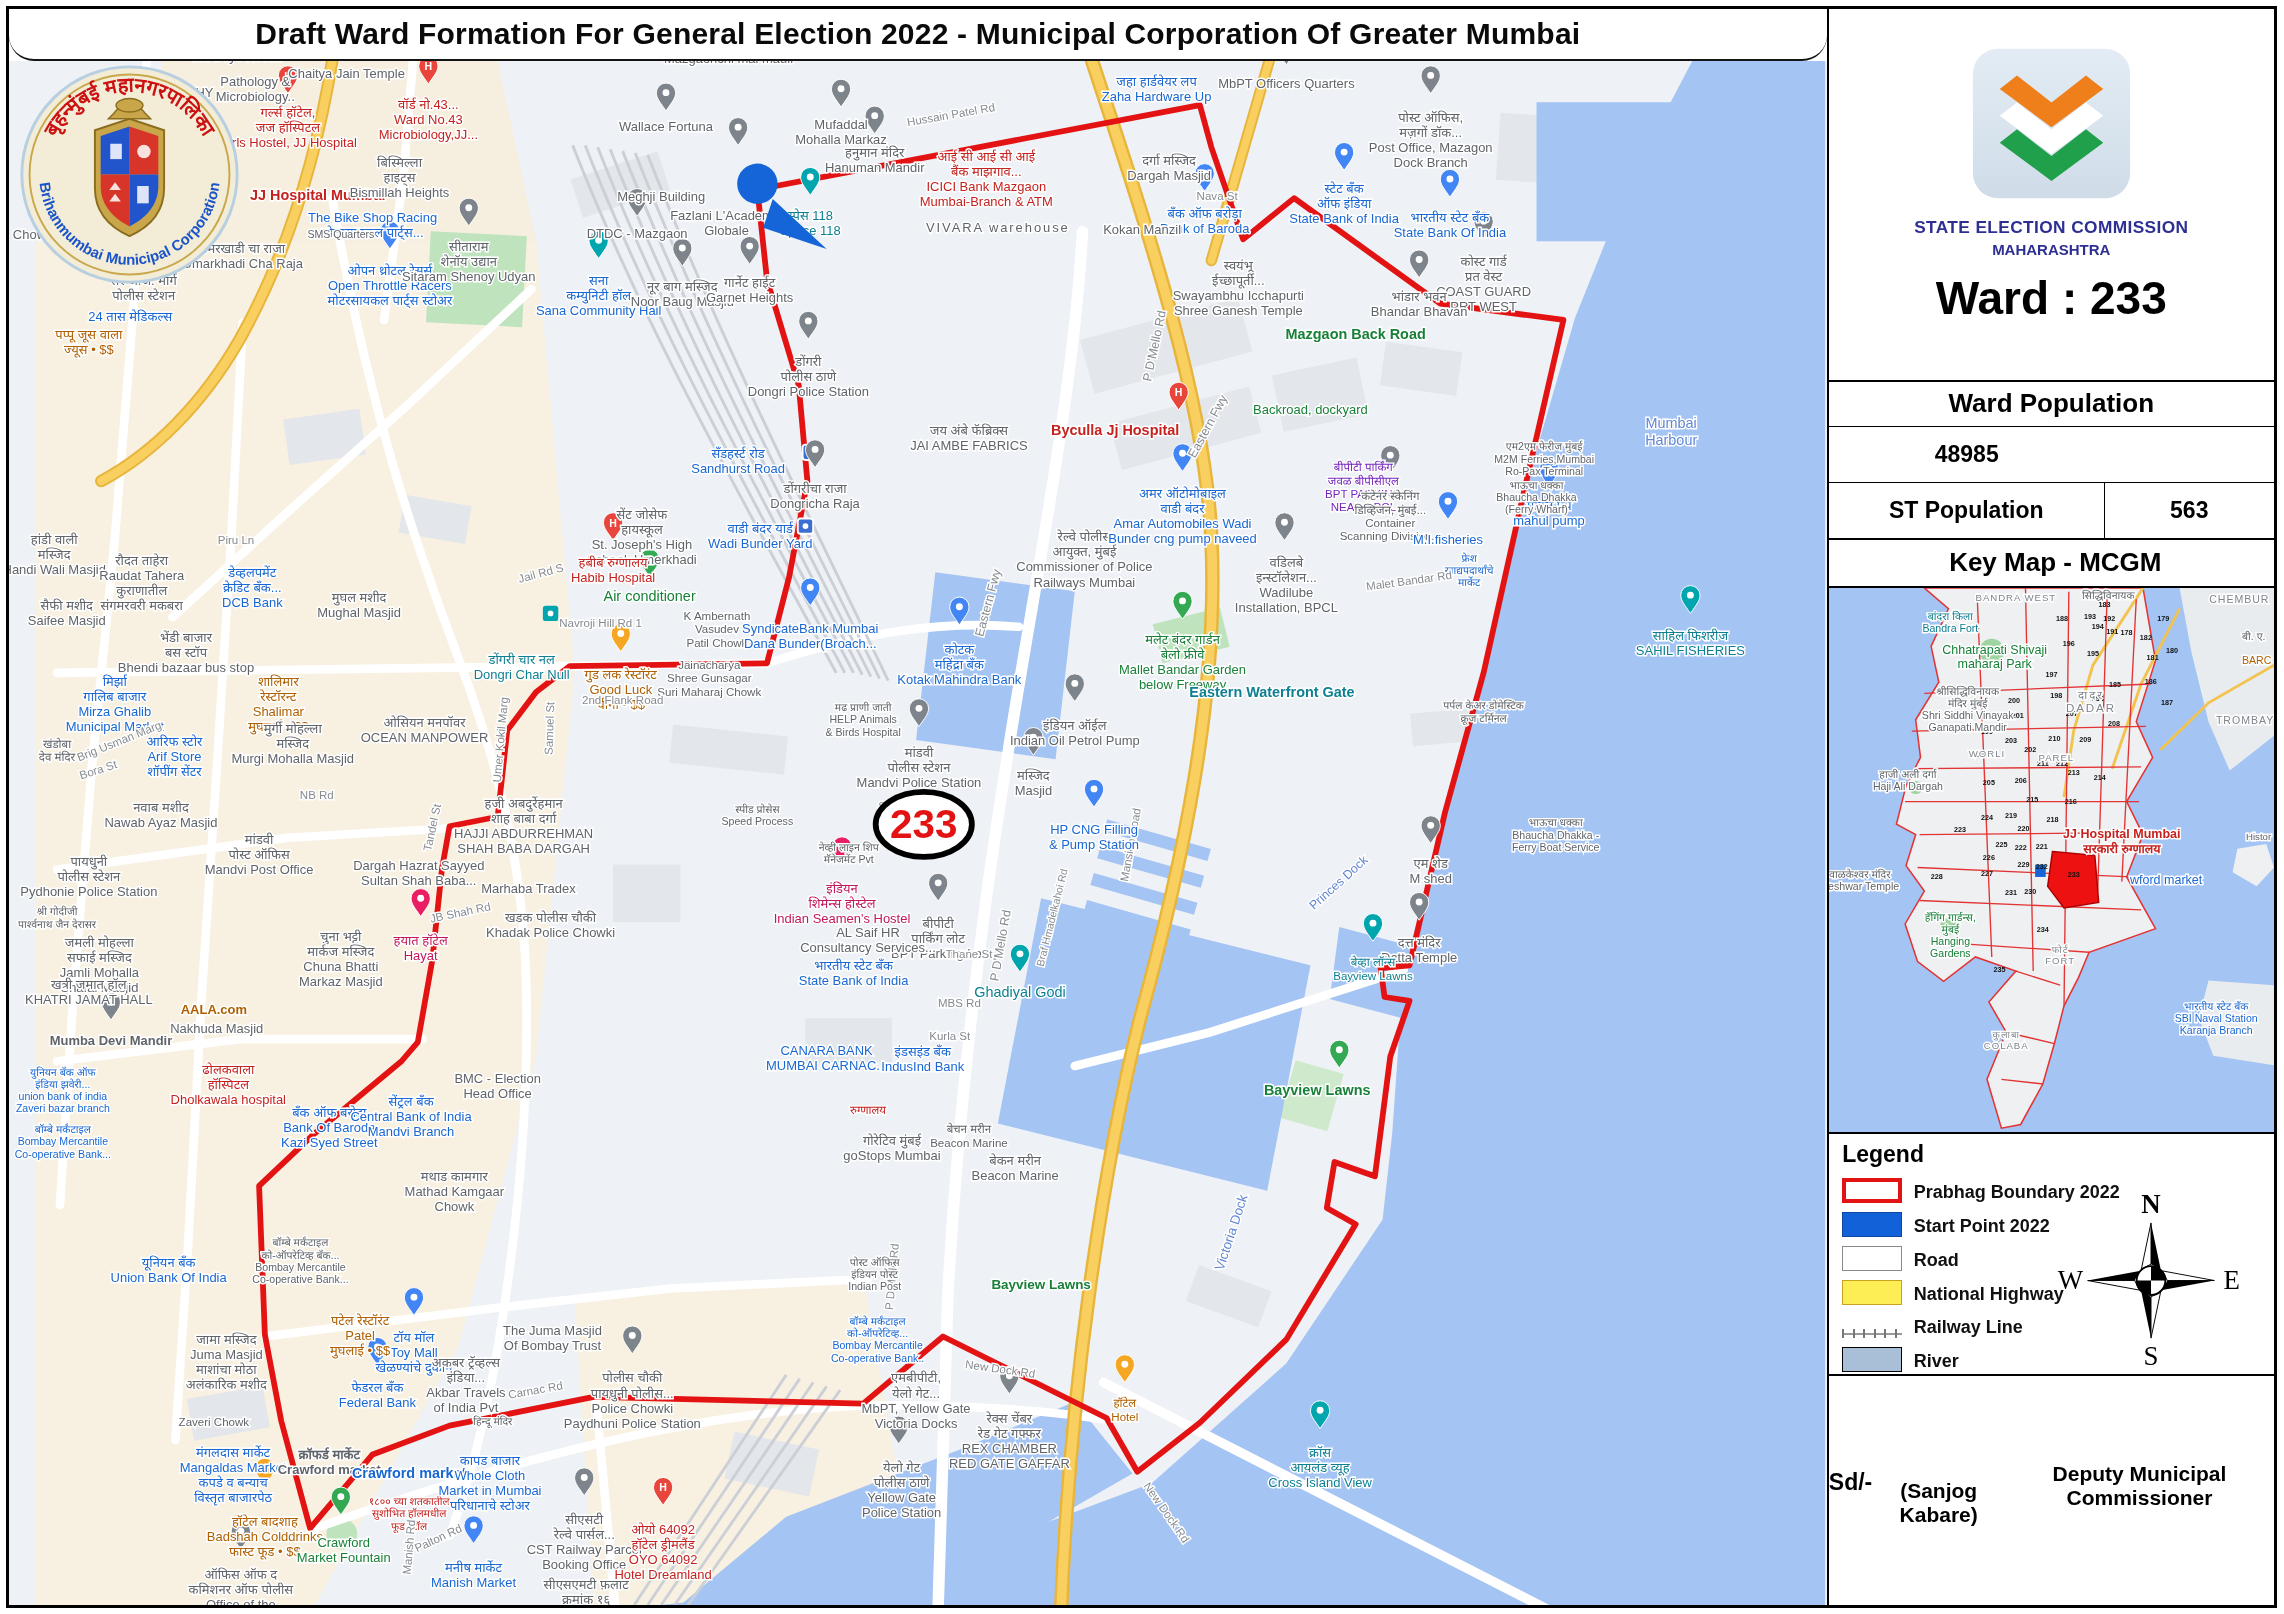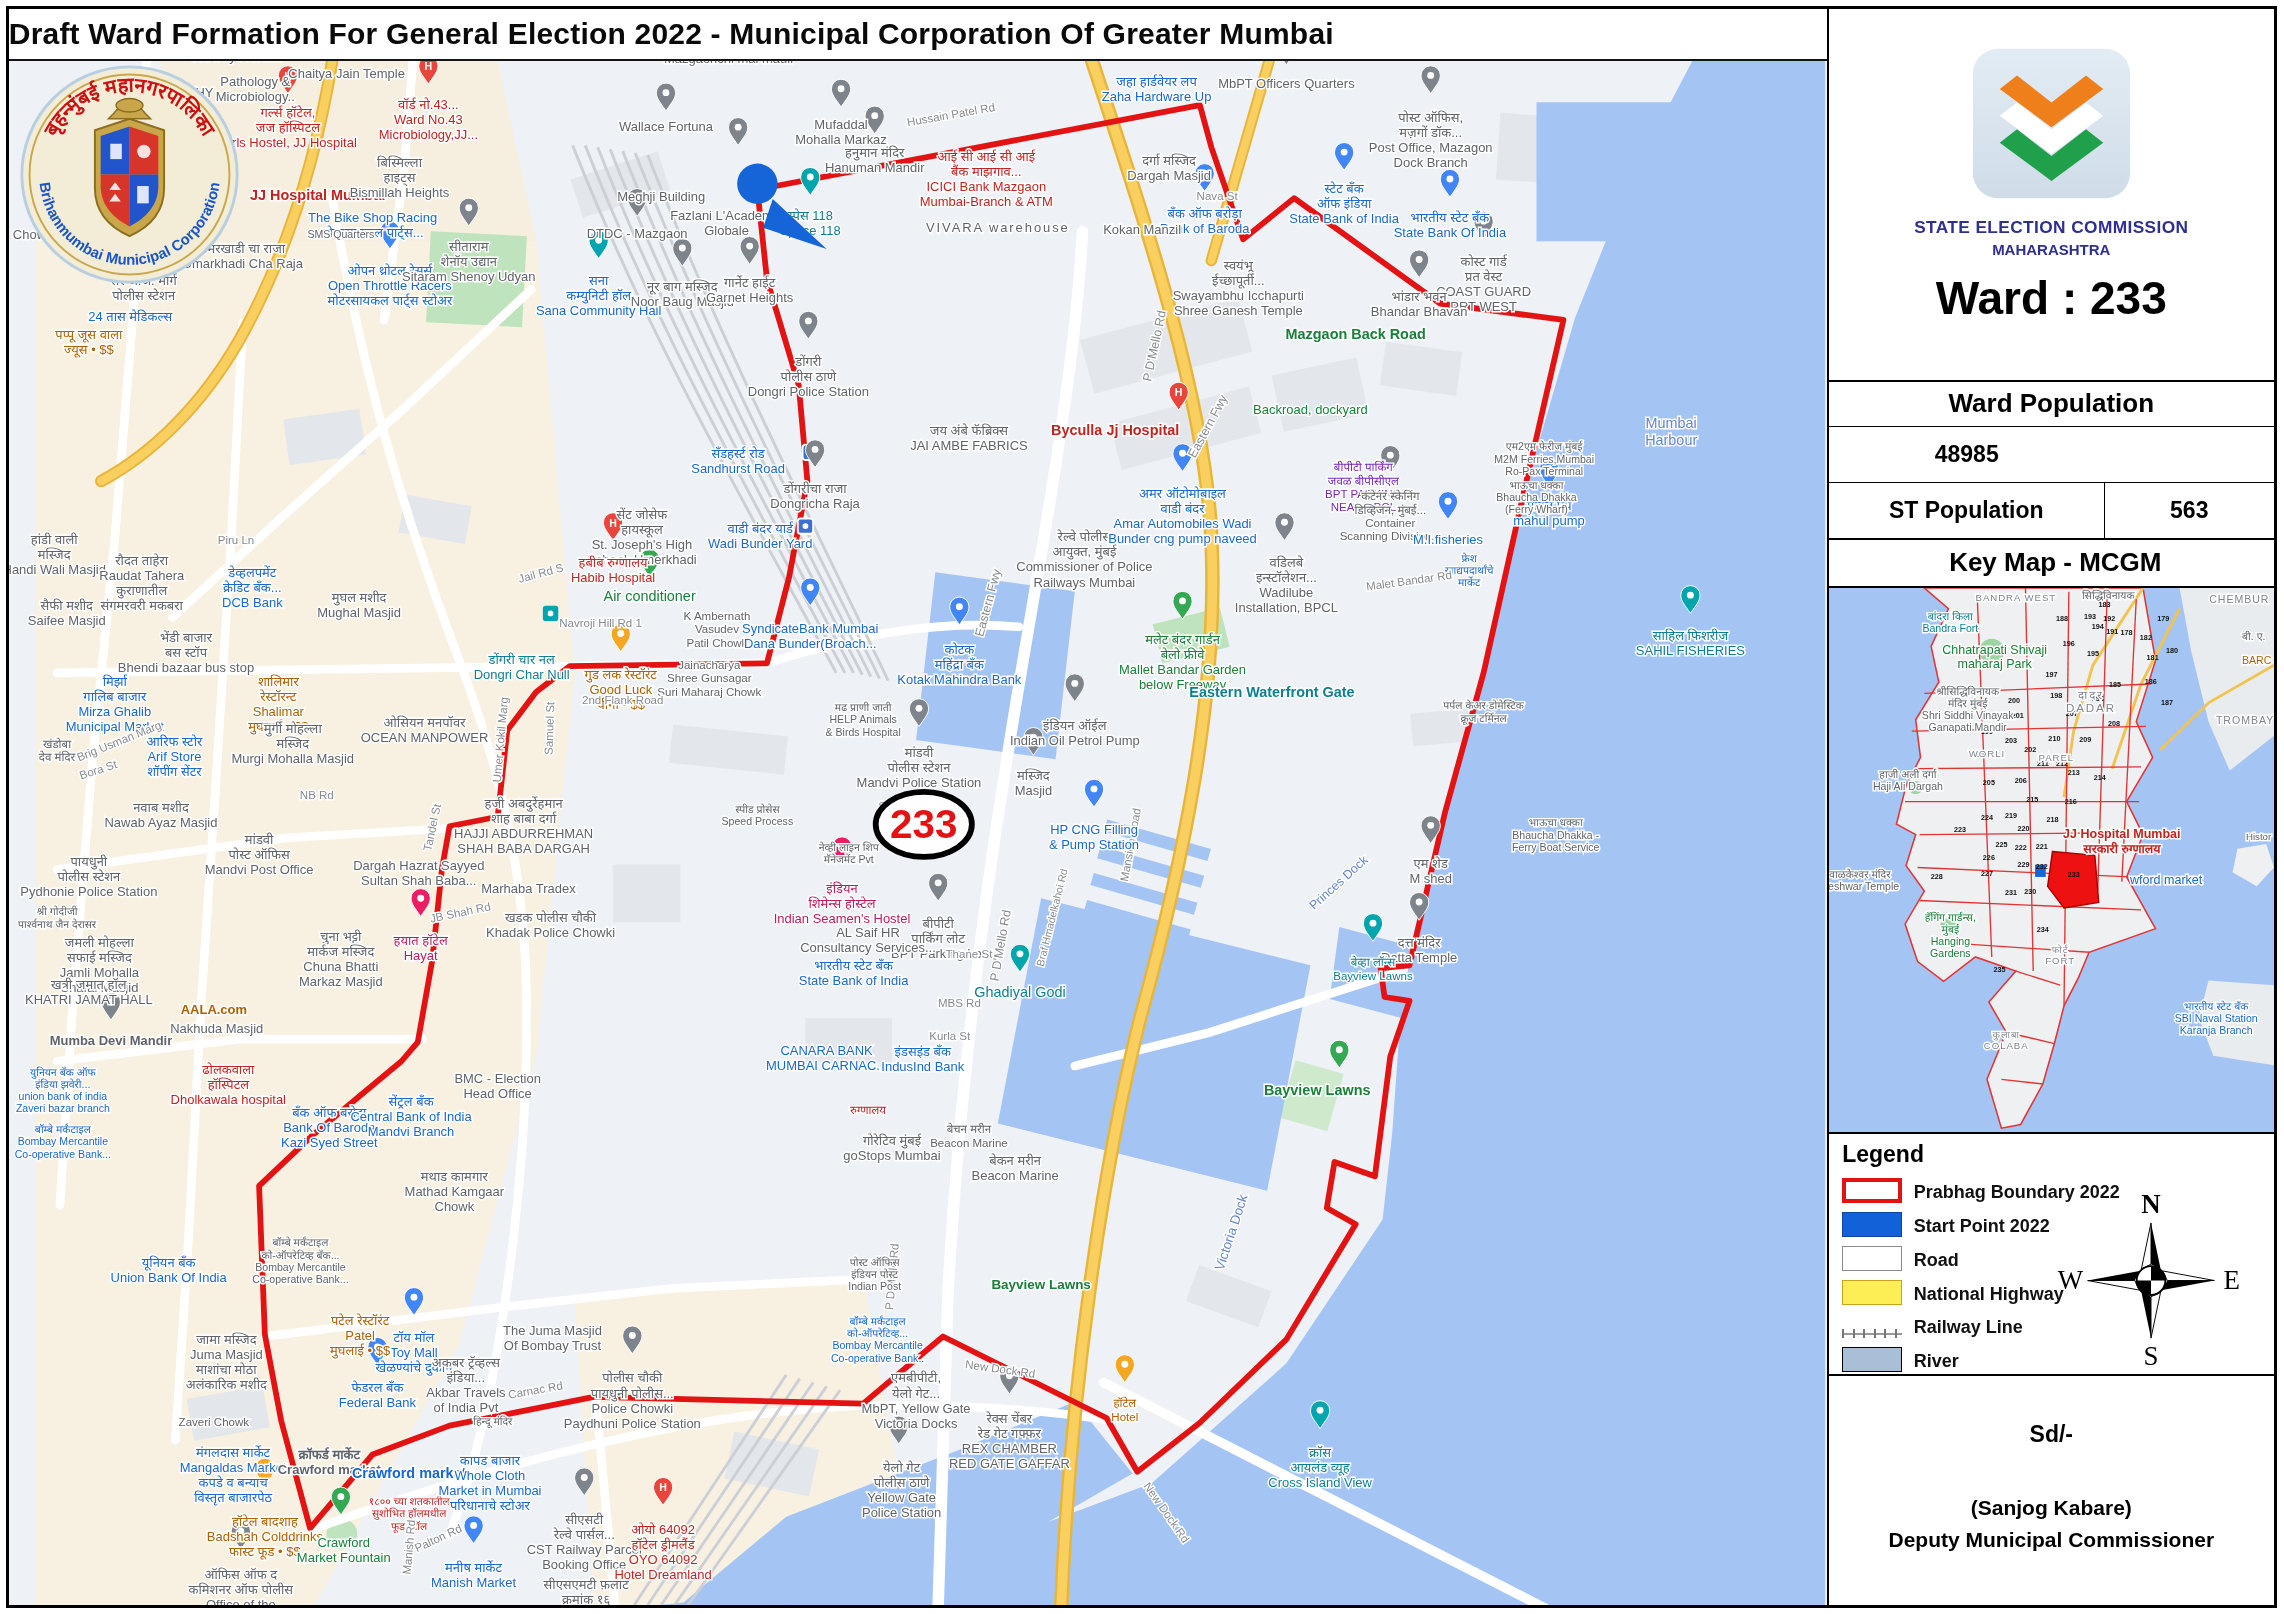--- a/index.html
+++ b/index.html
@@ -1,19 +1,19 @@
 <!DOCTYPE html>
 <html><head>
 <meta charset="utf-8">
 <style>
   html,body{margin:0;padding:0;background:#fff;}
   body{width:2285px;height:1615px;position:relative;font-family:"Liberation Sans",sans-serif;}
   .page{position:absolute;left:5.8px;top:5.8px;width:2265px;height:1596px;border:3.8px solid #000;display:flex;background:#fff;}
   .map-col{position:relative;width:1818px;border-right:2.9px solid #000;display:flex;flex-direction:column;}
-  .title-band{height:50px;border-bottom:2.9px solid #141414;display:flex;align-items:center;}
+  .title-band{height:50px;border-bottom:2.9px solid #141414;display:flex;align-items:center;justify-content:center;border-radius:25px;}
   .title-band span{font-size:30px;font-weight:bold;color:#0a0a0a;letter-spacing:0.2px;}
   .map-view{position:relative;flex:1;overflow:hidden;background:#eef1f5;}
   svg.map{position:absolute;left:0;top:0;width:100%;height:100%;}
   .bmc-logo{position:absolute;left:9.6px;top:1.9px;width:223px;height:223px;z-index:6;}
   .sidebar{flex:1;display:flex;flex-direction:column;background:#fff;}
   .sec-block{height:371px;display:flex;flex-direction:column;align-items:center;padding-top:34px;box-sizing:border-box;}
   .sec-lines{margin-top:13.4px;text-align:center;color:#2d2f92;font-weight:bold;}
   .sec-l1{font-size:17.3px;letter-spacing:0.4px;}
   .sec-l2{font-size:15px;margin-top:2.9px;}
   .ward-title{margin-top:13.4px;font-size:46px;font-weight:bold;color:#000;}
@@ -33,21 +33,21 @@
   .lg-label{font-size:18px;font-weight:bold;color:#111;}
   .sw-boundary{background:#fff;border:4.8px solid #e31313;}
   .sw-start{background:#1161d8;border:1px solid #0d47a1;}
   .sw-road{background:#fff;border:1.9px solid #8a8a8a;}
   .sw-highway{background:#fdee55;border:1.9px solid #c9a21e;}
   .sw-railway{height:9.6px;background:
      repeating-linear-gradient(90deg,#777 0 1.9px,rgba(0,0,0,0) 1.9px 10.6px),
      linear-gradient(#0000 0 3.8px,#999 3.8px 5.8px,#0000 5.8px 100%);border:none;}
   .sw-river{background:#a9bfd8;border:1.9px solid #000;}
   .compass{position:absolute;right:27px;top:58px;width:192px;height:178px;}
-  .sig{flex:1;border-top:0;display:flex;flex-direction:column;align-items:center;justify-content:center;padding-bottom:7.7px;}
+  .sig{flex:1;border-top:0;display:flex;flex-direction:row;align-items:center;justify-content:center;padding-bottom:7.7px;}
   .sig div{font-weight:bold;color:#000;text-align:center;}
   .sig-1{font-size:23px;margin-bottom:7.7px;}
   .sig-2{font-size:21px;margin-bottom:7.7px;margin-top:40px;}
   .sig-3{font-size:21px;}
 </style>
 </head>
 <body>
 
 <div class="page">
 

